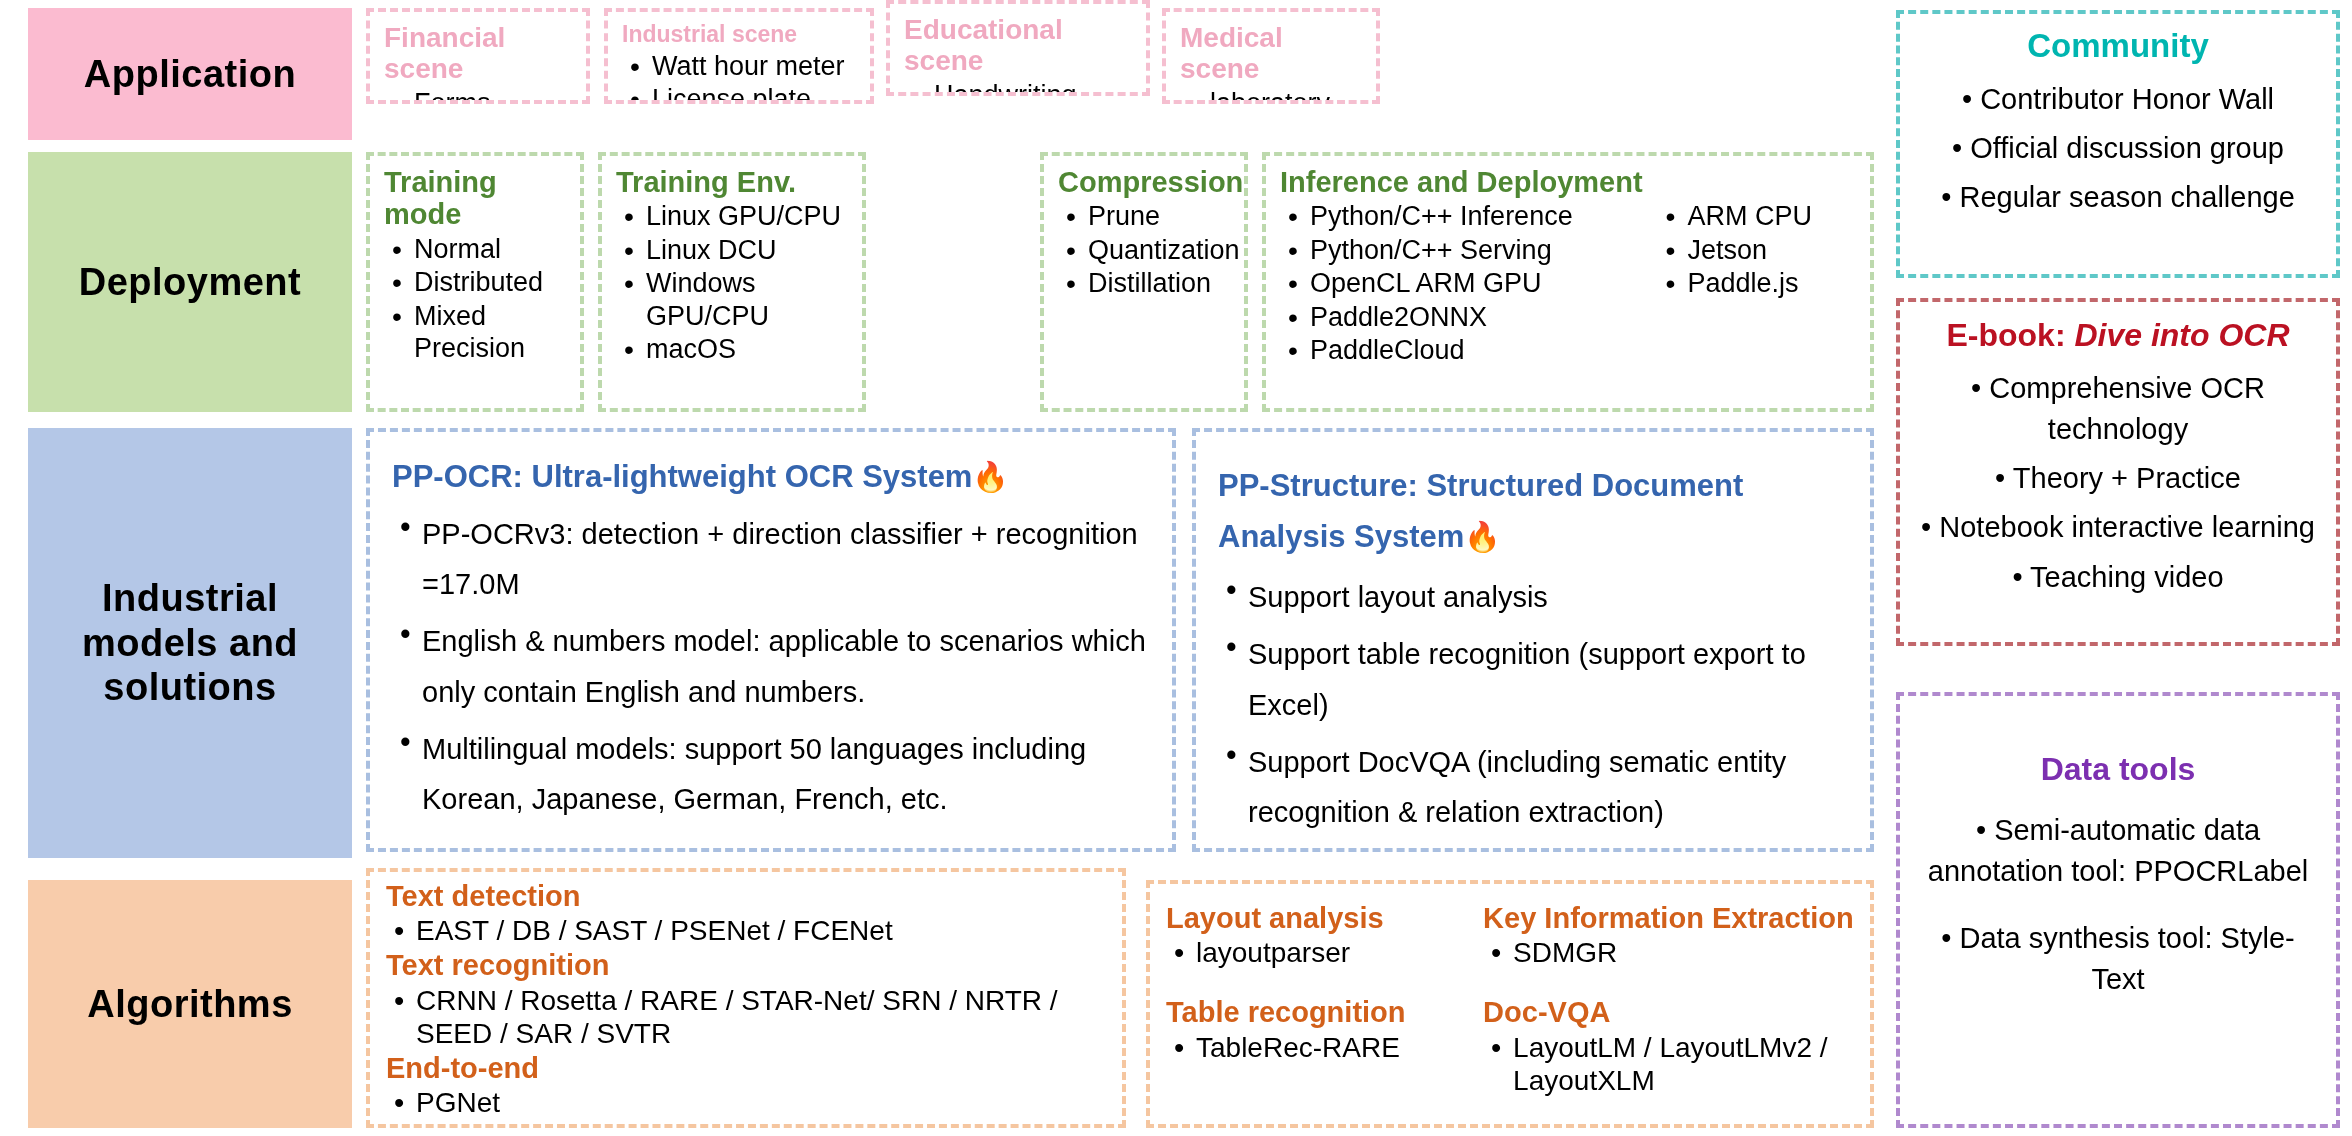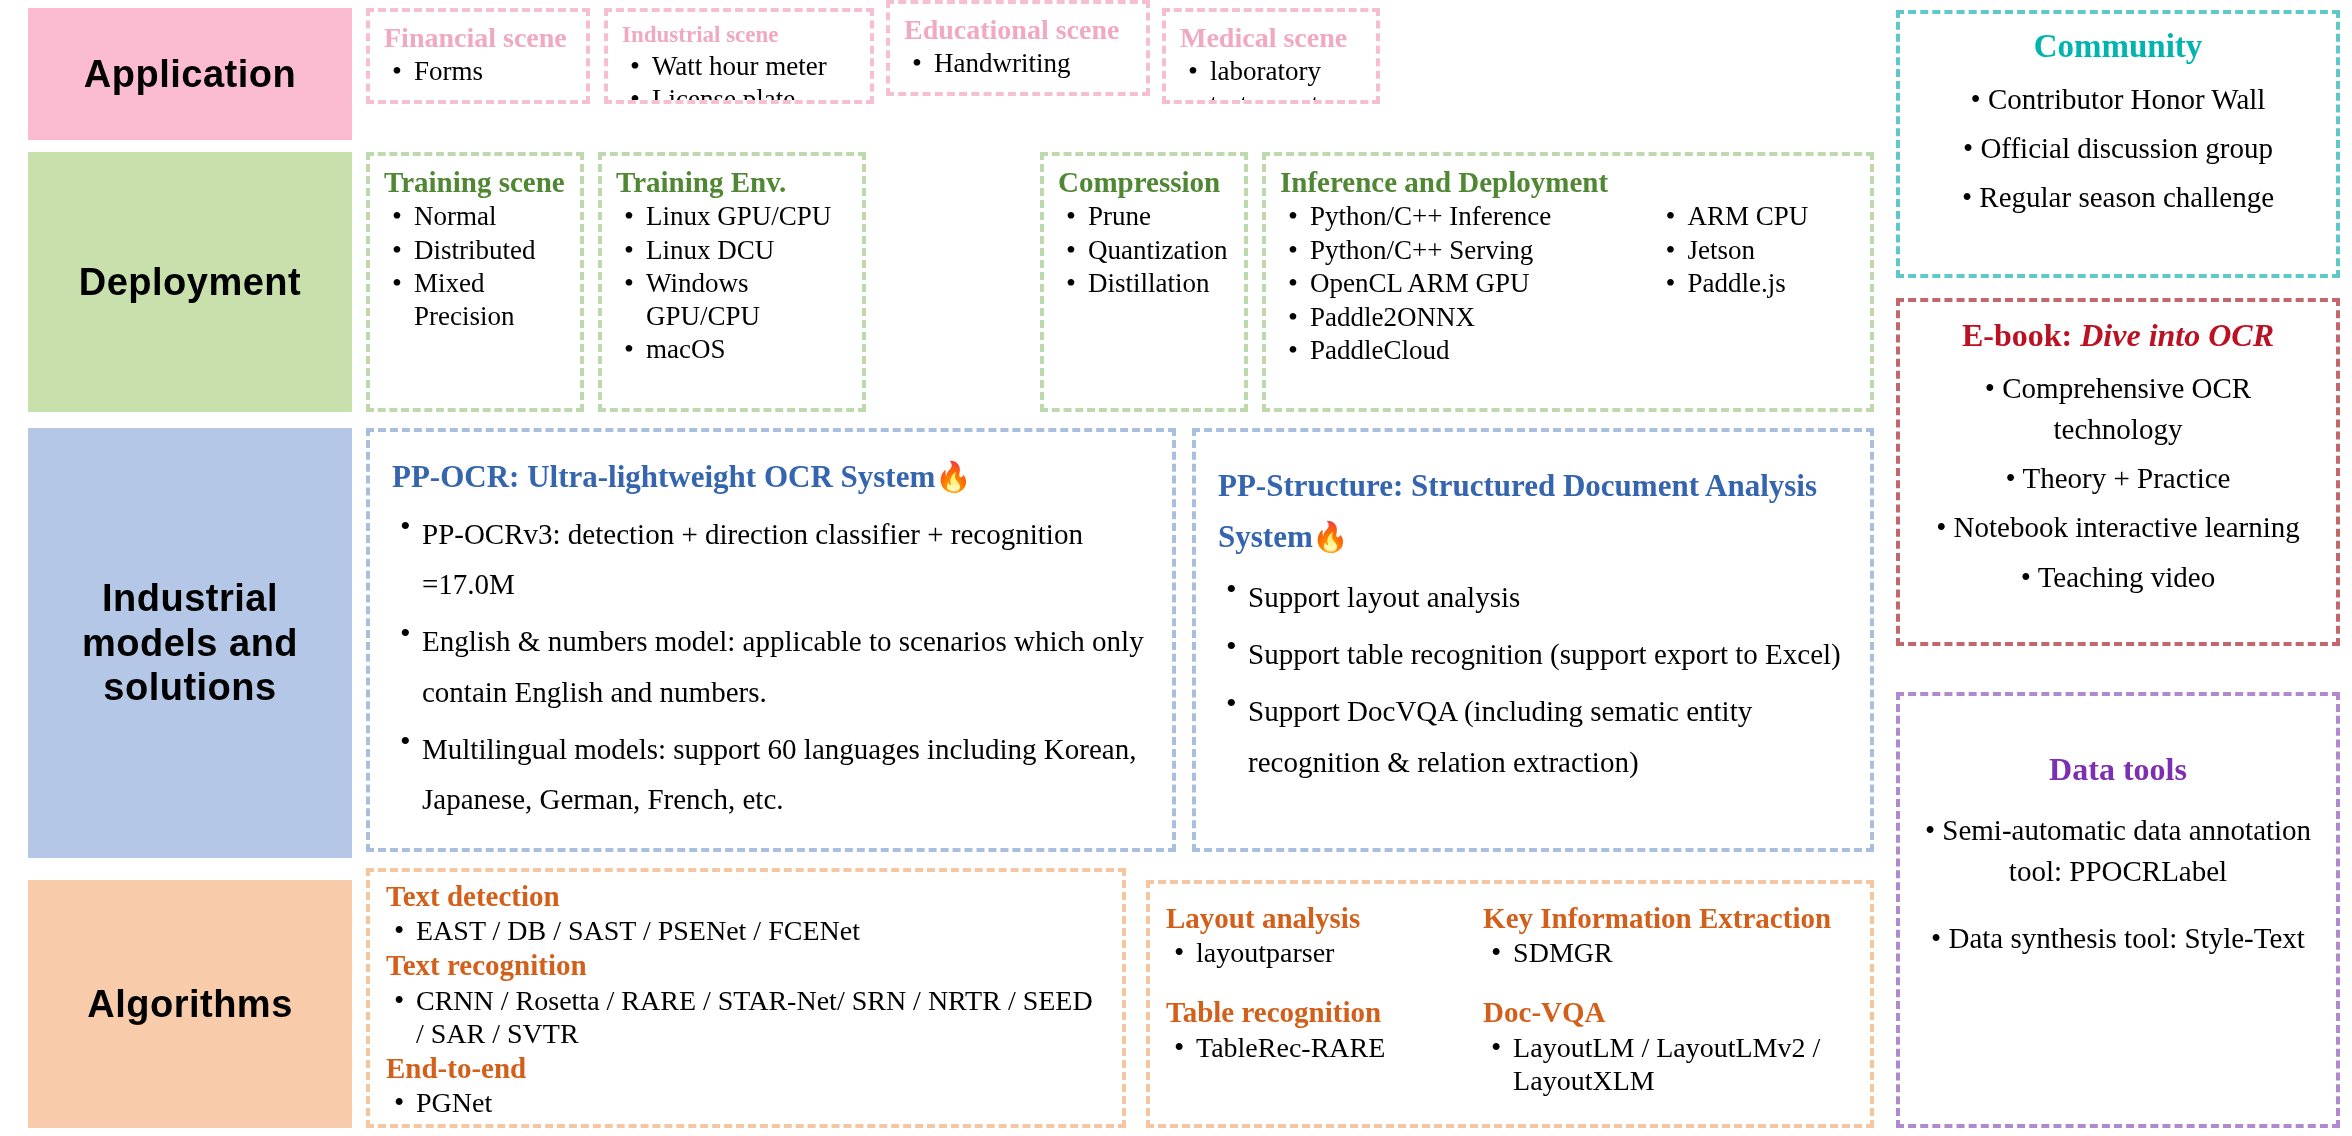--- a/index.html
+++ b/index.html
@@ -38,21 +38,20 @@
     padding: 4px 10px;
   }
 
   
   .card {
     border-style: dashed;
     border-width: 4px;
     background: #ffffff;
     padding: 10px 14px 8px 14px;
     overflow: hidden;
-    font-family: Liberation Serif, serif;
   }
   .card-title {
     font-weight: bold;
     line-height: 1.12;
     margin: 0 0 2px 0;
   }
   ul.bl {
     list-style: none;
     margin: 0;
     padding: 0;
@@ -163,21 +162,21 @@
   </div>
 
   <div class="abs card c-pink" style="left:1162px; top:8px; width:218px; height:96px;">
     <div class="card-title t-pink" style="font-size:28px;">Medical scene</div>
     <ul class="bl" style="font-size:27px;">
       <li>laboratory test report</li>
     </ul>
   </div>
 
   <div class="abs card c-green" style="left:366px; top:152px; width:218px; height:260px;">
-    <div class="card-title t-green" style="font-size:29px;">Training scene</div>
+    <div class="card-title t-green" style="font-size:29px;">Training mode</div>
     <ul class="bl" style="font-size:27px;">
       <li>Normal</li>
       <li>Distributed</li>
       <li>Mixed Precision</li>
     </ul>
   </div>
 
   <div class="abs card c-green" style="left:598px; top:152px; width:268px; height:260px;">
     <div class="card-title t-green" style="font-size:29px;">Training Env.</div>
     <ul class="bl" style="font-size:27px;">
@@ -215,21 +214,21 @@
     </div>
   </div>
 
   <div class="abs card c-blue" style="left:366px; top:428px; width:810px; height:424px; padding:28px 22px;">
     <div class="card-title t-blue" style="font-size:31px; margin-bottom:14px;">
       <span>PP-OCR: Ultra-lightweight OCR System</span><span class="fire">🔥</span>
     </div>
     <ul class="bl" style="font-size:29px; line-height:1.75;">
       <li style="line-height:1.75; margin-bottom:6px;">PP-OCRv3: detection + direction classifier + recognition =17.0M</li>
       <li style="line-height:1.75; margin-bottom:6px;">English &amp; numbers model: applicable to scenarios which only contain English and numbers.</li>
-      <li style="line-height:1.75;">Multilingual models: support 60 languages including Korean, Japanese, German, French, etc.</li>
+      <li style="line-height:1.75;">Multilingual models: support 50 languages including Korean, Japanese, German, French, etc.</li>
     </ul>
   </div>
 
   <div class="abs card c-blue" style="left:1192px; top:428px; width:682px; height:424px; padding:28px 22px;">
     <div class="card-title t-blue" style="font-size:31px; line-height:1.65; margin-bottom:10px;">
       <span>PP-Structure: Structured Document Analysis System</span><span class="fire">🔥</span>
     </div>
     <ul class="bl" style="font-size:29px; line-height:1.75;">
       <li style="line-height:1.75; margin-bottom:6px;">Support layout analysis</li>
       <li style="line-height:1.75; margin-bottom:6px;">Support table recognition (support export to Excel)</li>

